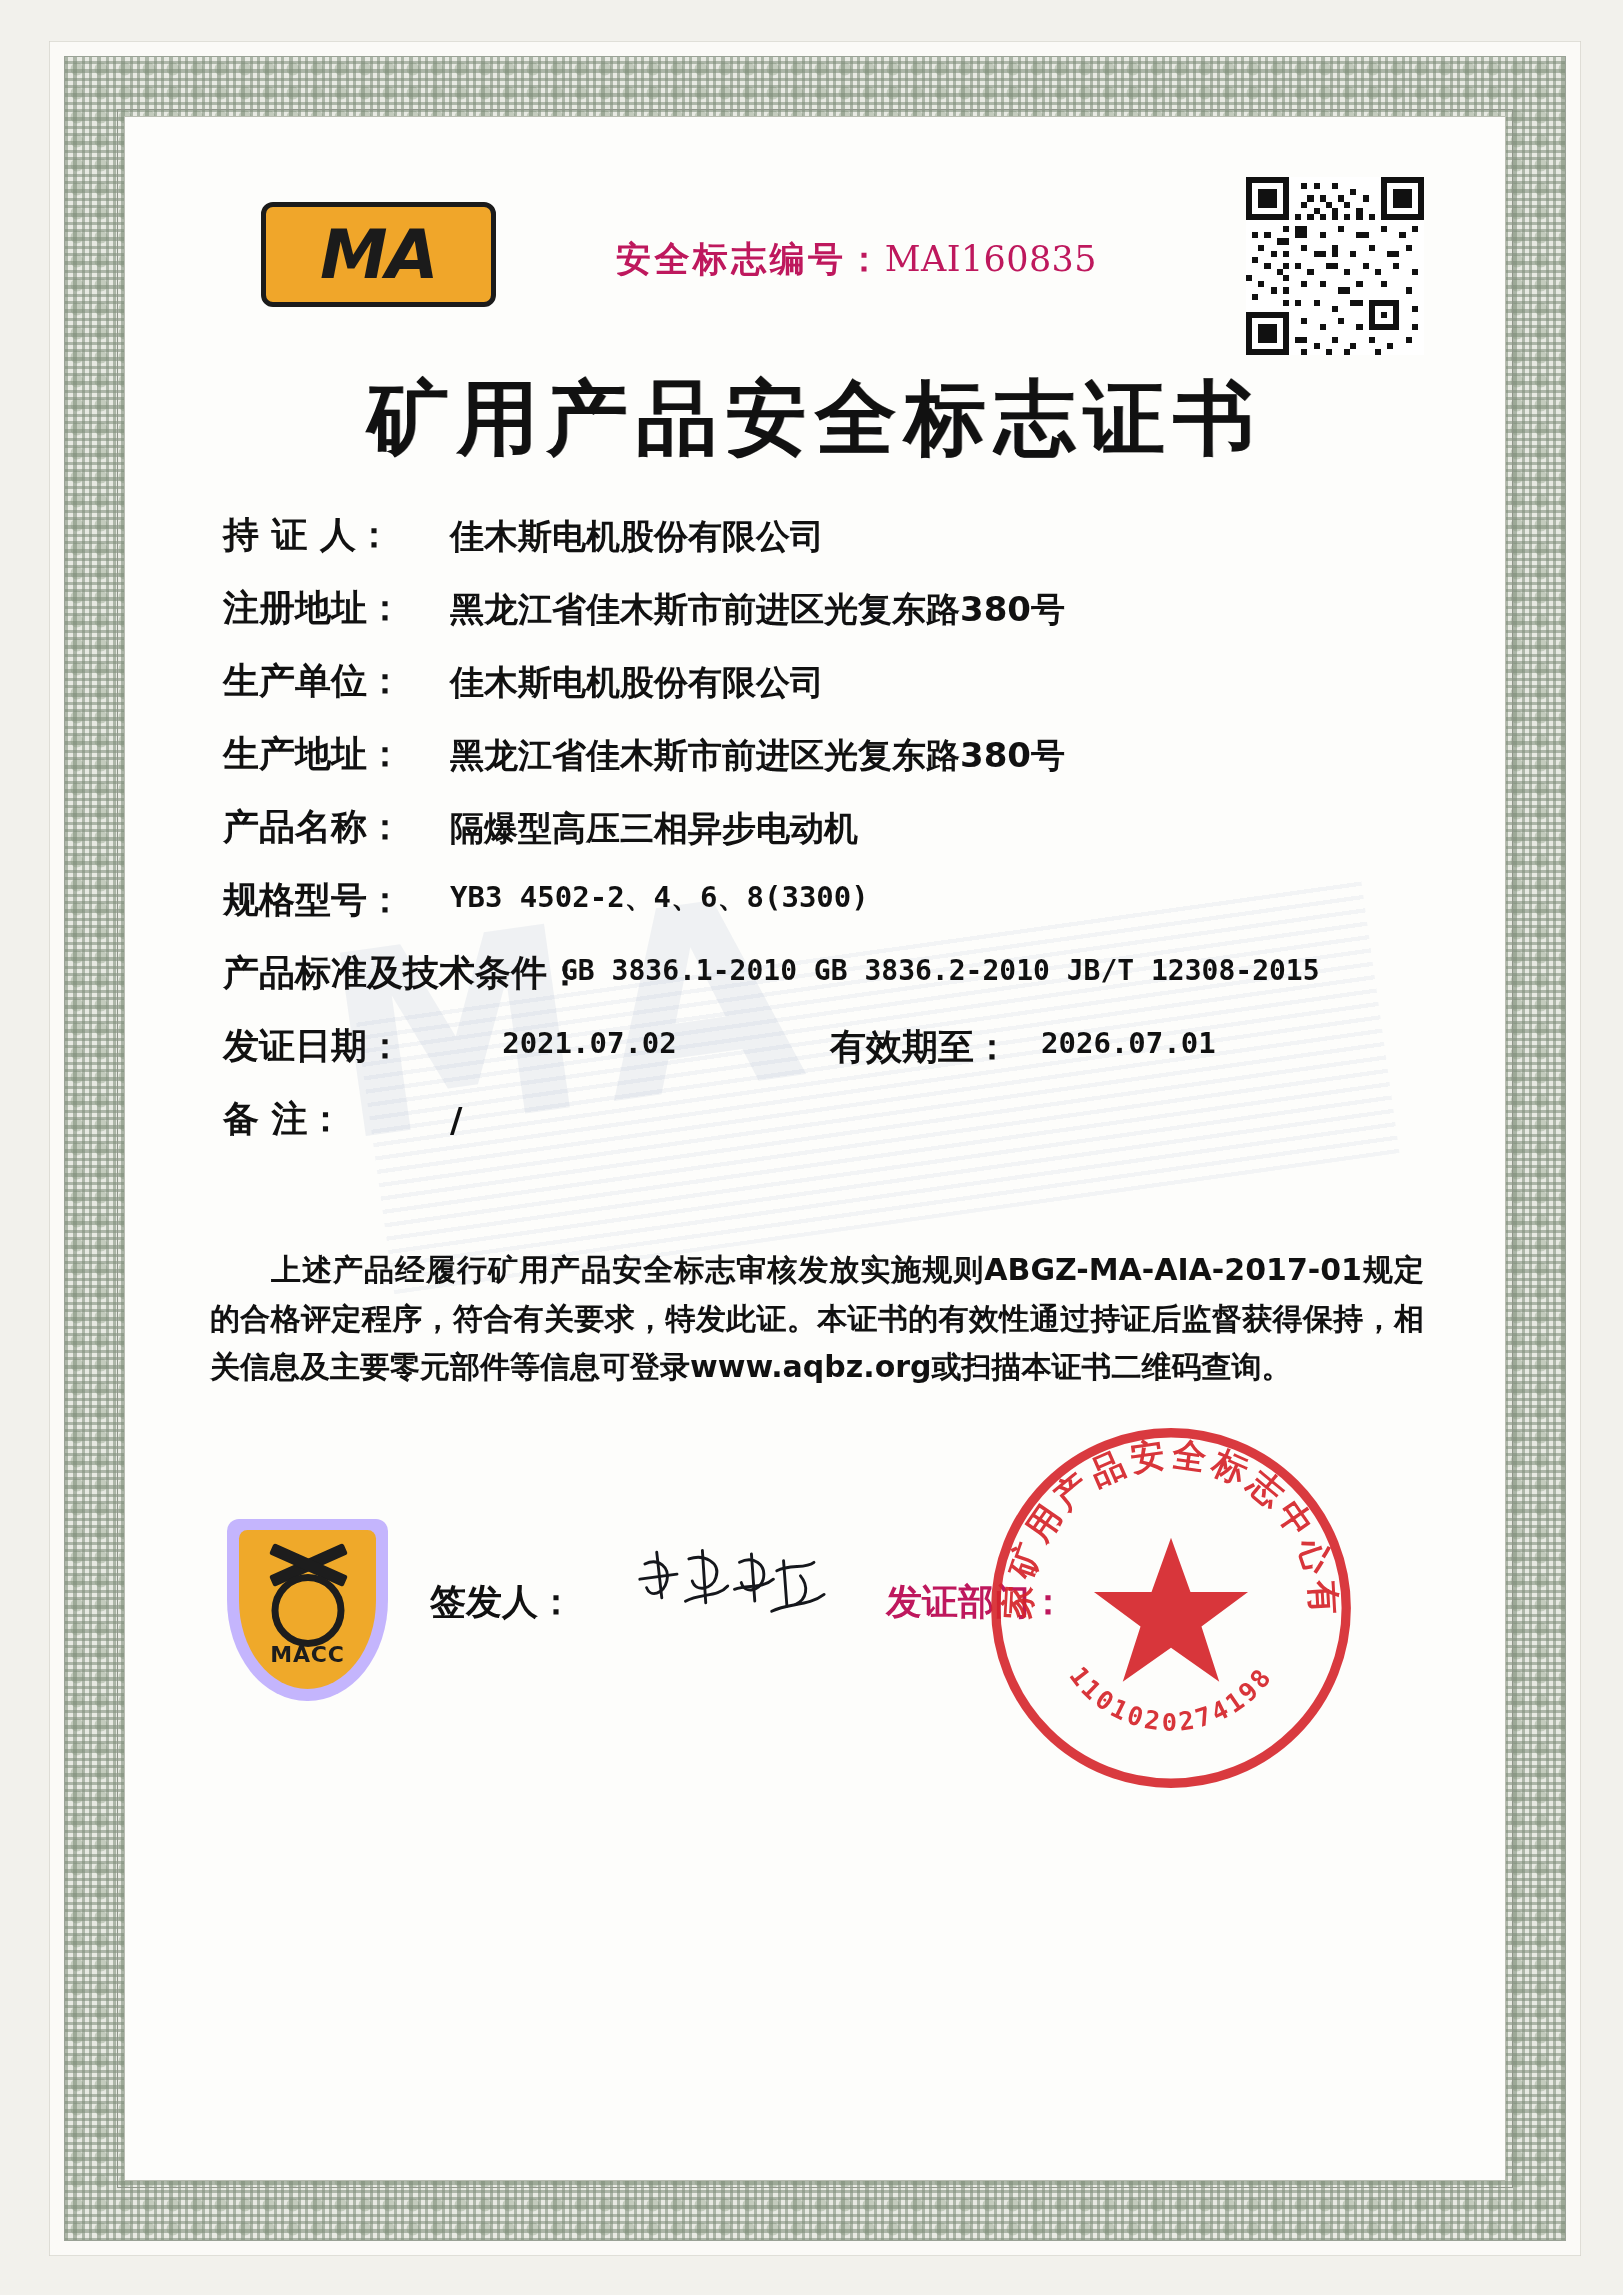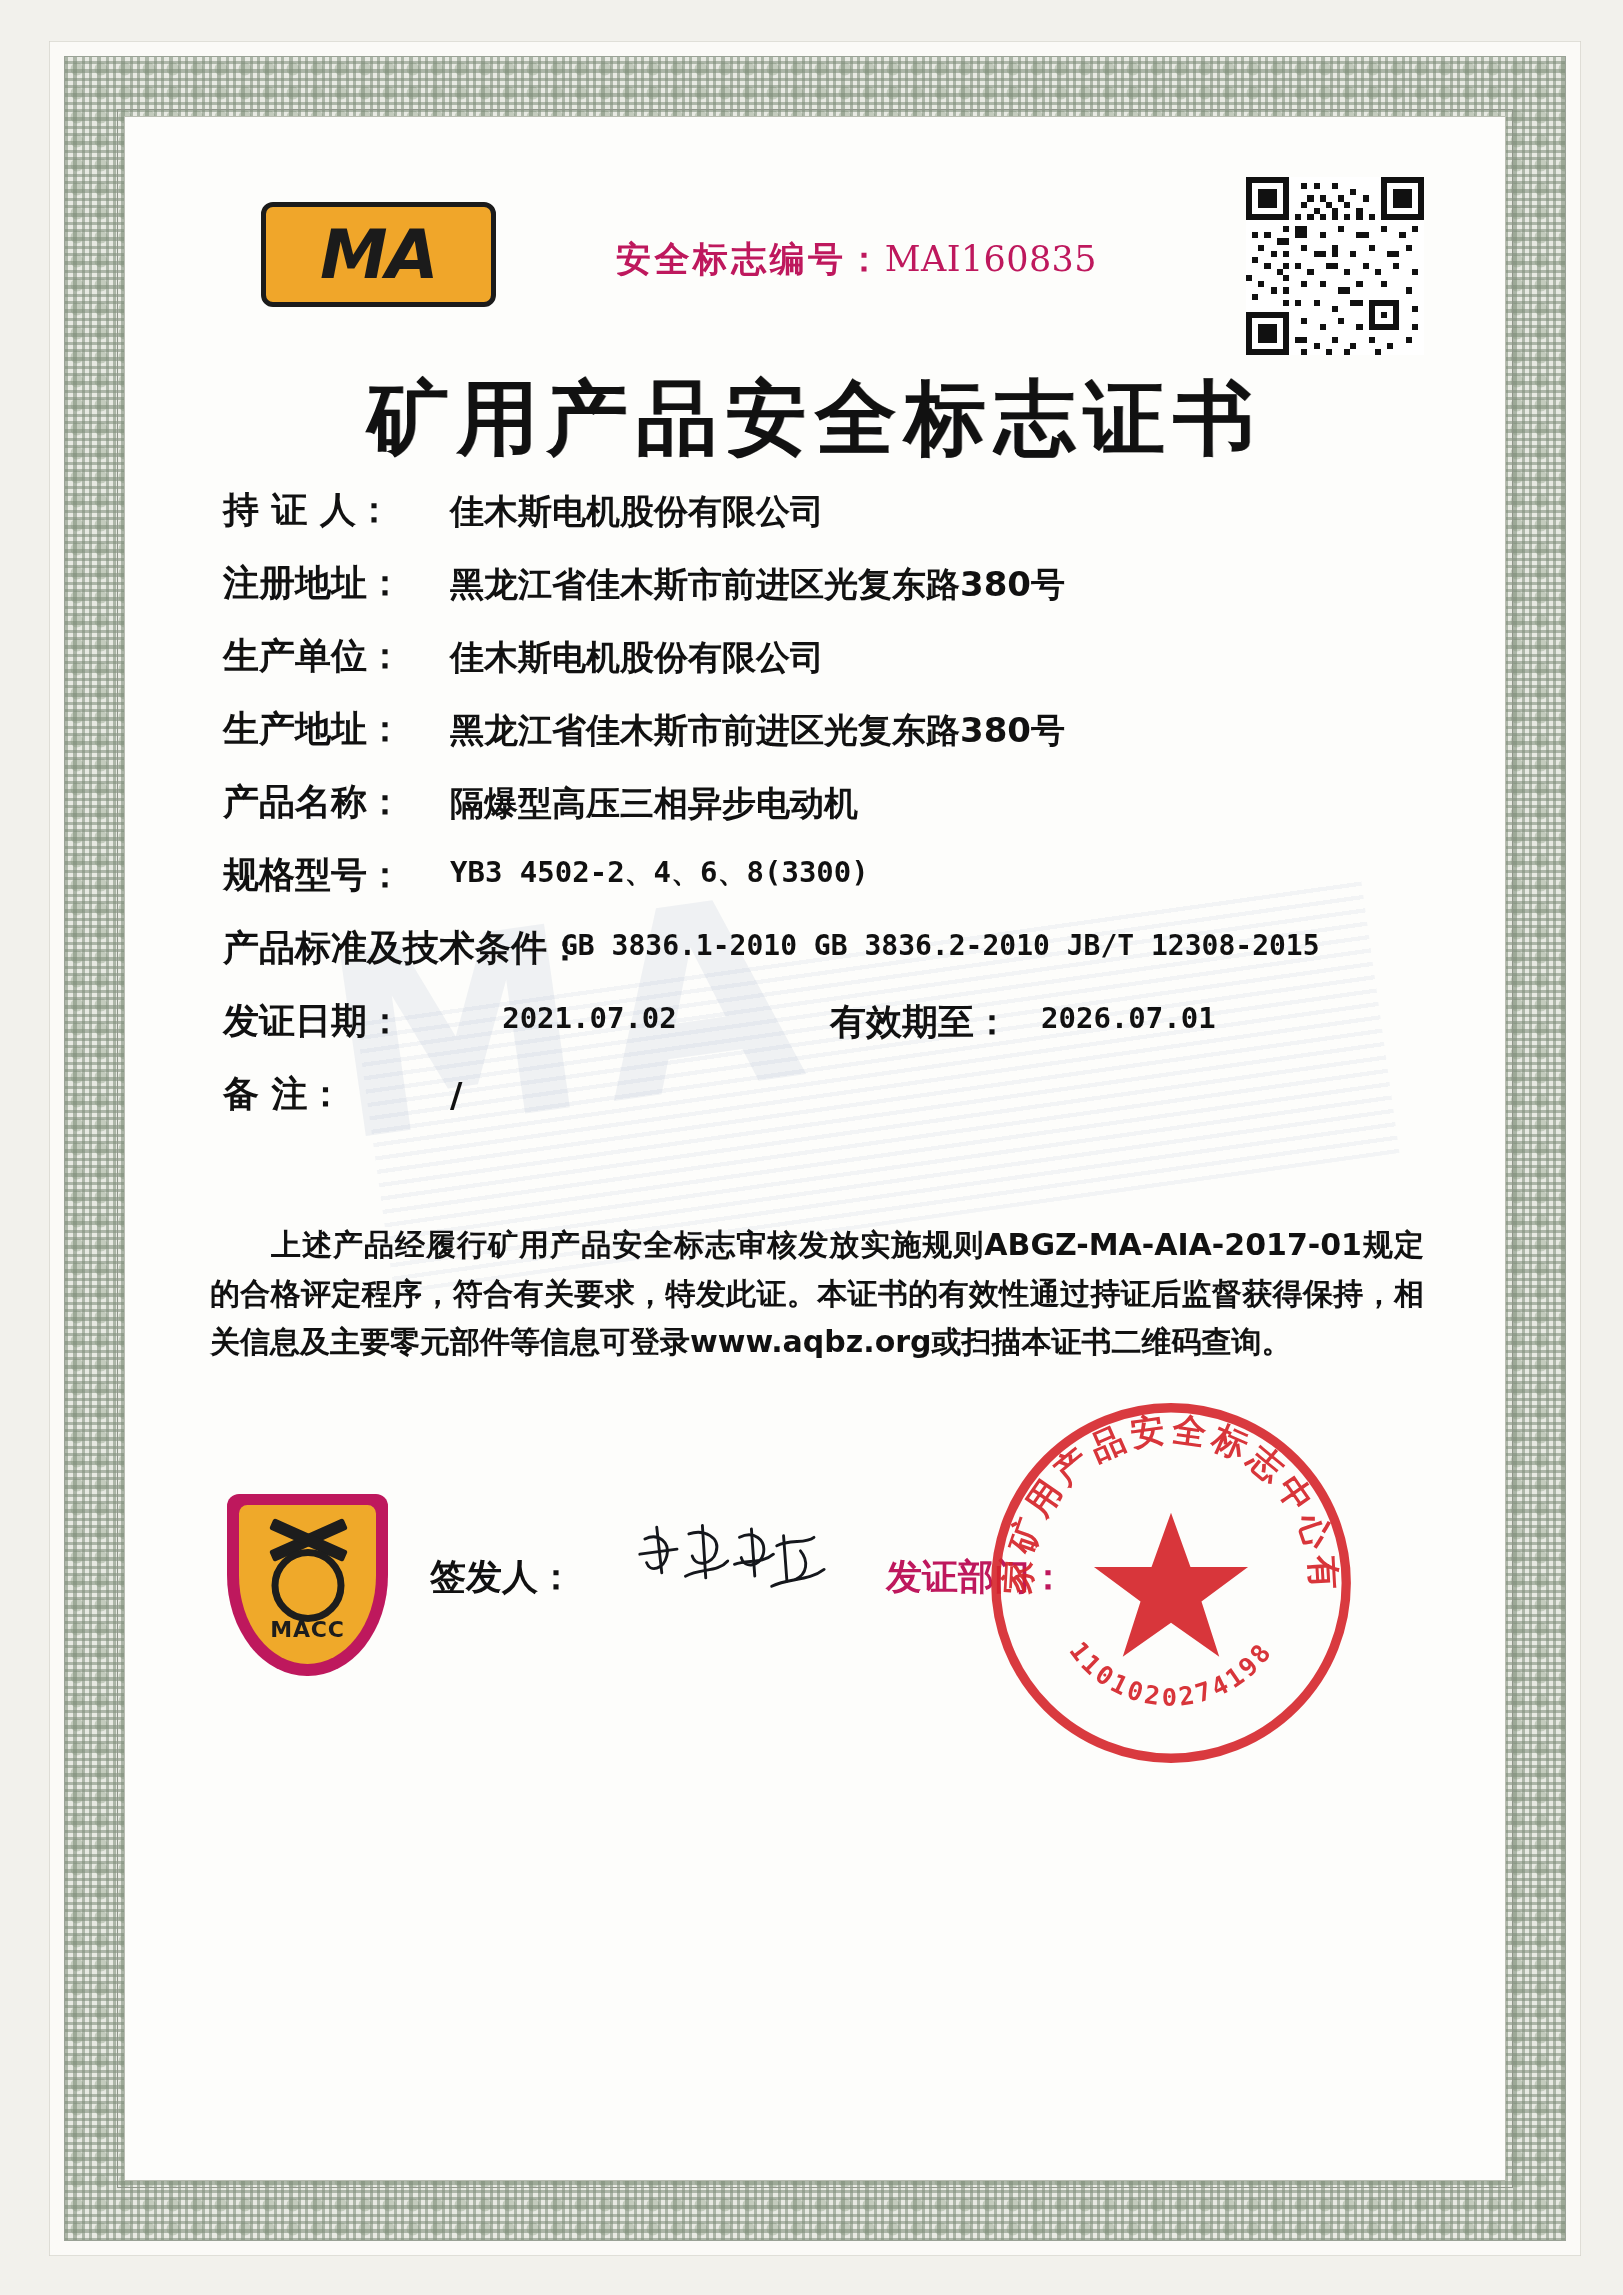--- a/index.html
+++ b/index.html
@@ -170,21 +170,21 @@
     font-weight: 700;
     font-size: 81px;
     letter-spacing: 8.5px;
     color: #111;
     line-height: 1.1;
     text-shadow: 0.8px 0 0 rgba(0,0,0,0.45);
   }
 
   
   .fields {
-    margin-top: 24px;
+    margin-top: 49px;
     padding-left: 47px;
   }
   .field-row {
     display: flex;
     align-items: flex-start;
     margin-bottom: 24px;
     min-height: 49px;
   }
   .field-label {
     width: 227px;
@@ -256,21 +256,21 @@
     left: 51px;
     top: 34px;
     width: 161px;
     height: 182px;
   }
   .shield {
     position: absolute;
     left: 0; top: 0;
     width: 161px;
     height: 182px;
-    background: #be185d;
+    background: #c4b5fd;
     border-radius: 12px 12px 80px 80px / 12px 12px 101px 101px;
   }
   .shield-inner {
     position: absolute;
     left: 12px; top: 11px;
     width: 137px;
     height: 159px;
     background: #efa92a;
     border-radius: 8.5px 8.5px 69px 69px / 8.5px 8.5px 89px 89px;
     overflow: hidden;

